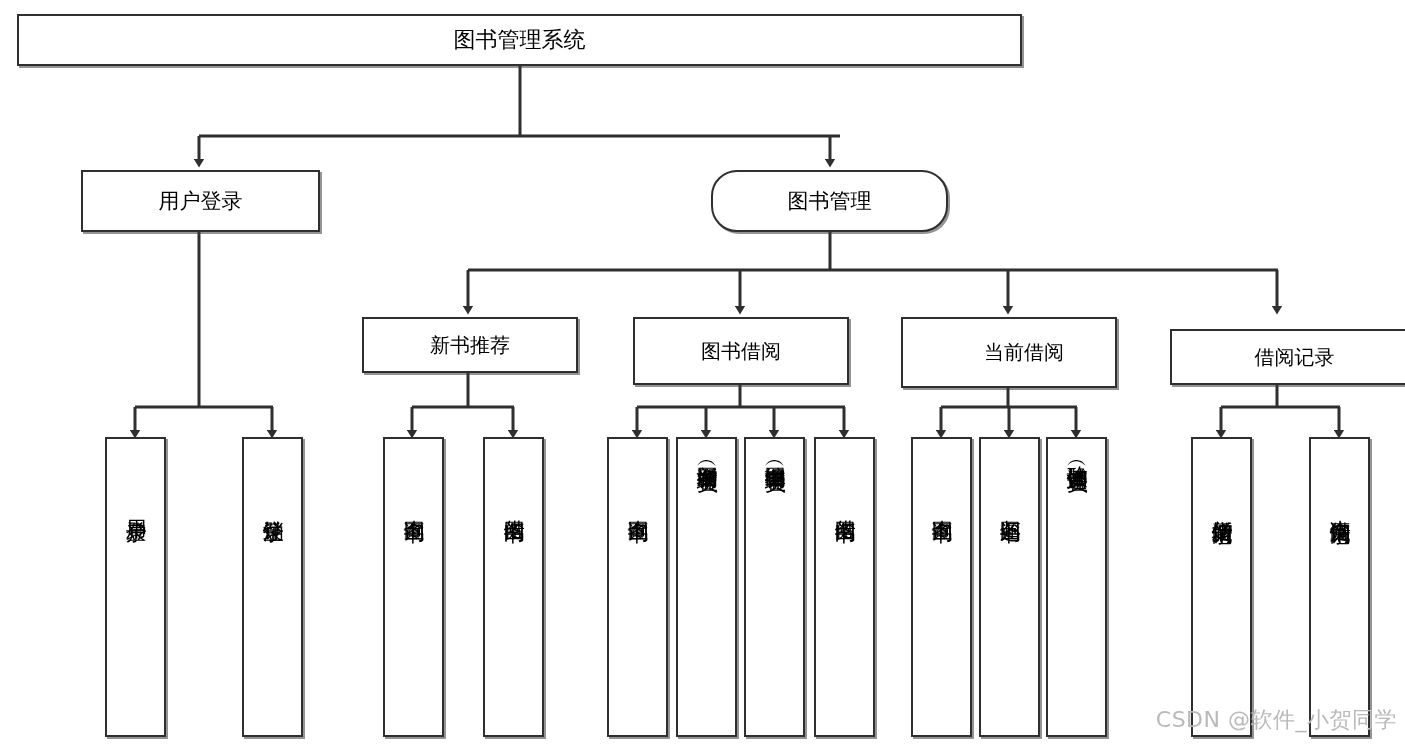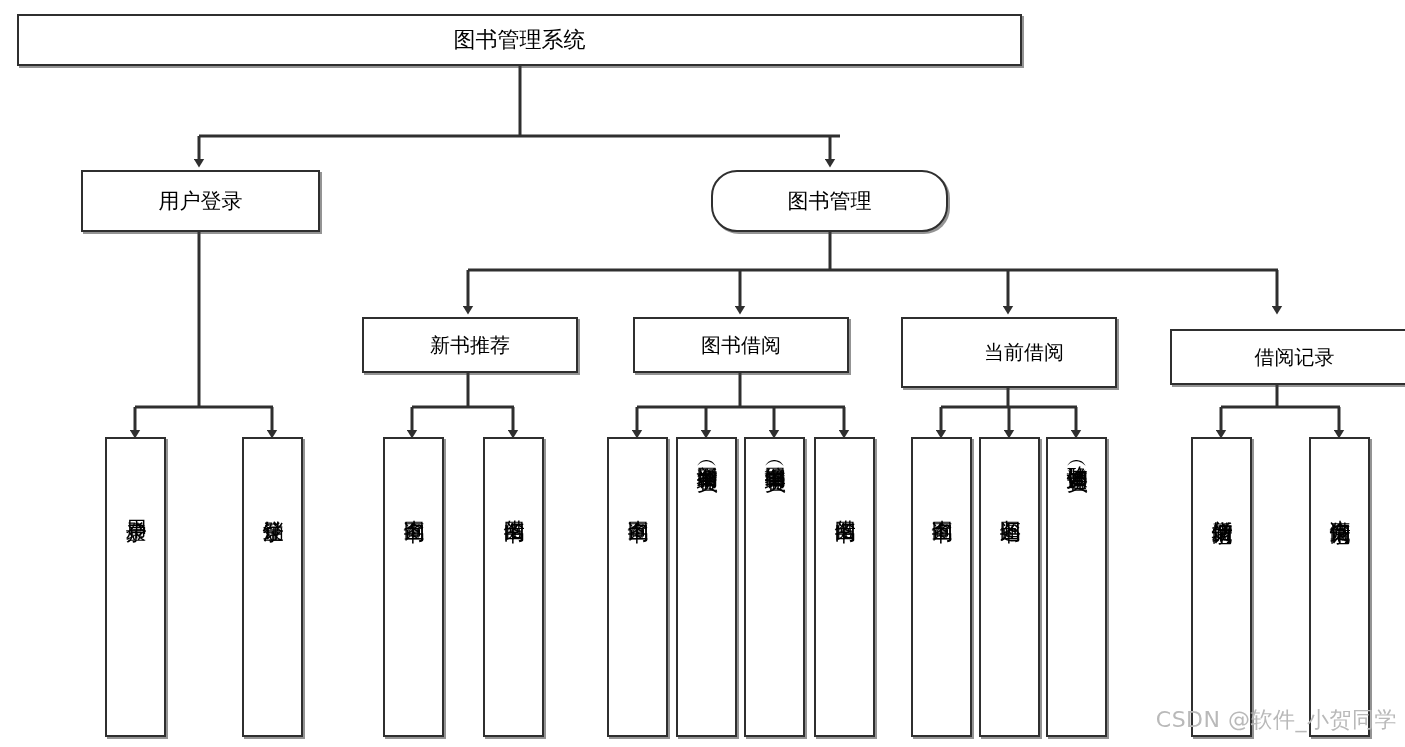--- a/index.html
+++ b/index.html
@@ -147,21 +147,21 @@
   <div class="node node-l2" style="left:81px; top:170px; width:239px; height:62px;">
     <span class="label">用户登录</span>
   </div>
   <div class="node node-l2" style="left:711px; top:170px; width:237px; height:62px;border-radius:26px;">
     <span class="label">图书管理</span>
   </div>
 
   <div class="node node-l3" style="left:362px; top:317px; width:216px; height:56px;align-items:center;">
     <span class="label">新书推荐</span>
   </div>
-  <div class="node node-l3" style="left:633px; top:317px; width:216px; height:56px;justify-content:center;">
+  <div class="node node-l3" style="left:633px; top:317px; width:216px; height:68px;justify-content:center;">
     <span class="label">图书借阅</span>
   </div>
   <div class="node node-l3" style="left:901px; top:317px; width:216px; height:71px;padding-left:30px;">
     <span class="label">当前借阅</span>
   </div>
   <div class="node node-l3" style="left:1170px; top:317px; width:249px; height:56px;margin-top:12px;">
     <span class="label">借阅记录</span>
   </div>
 
   <div class="node node-leaf leaf-mid" style="left:105px; top:437px; width:61px; height:300px;">

